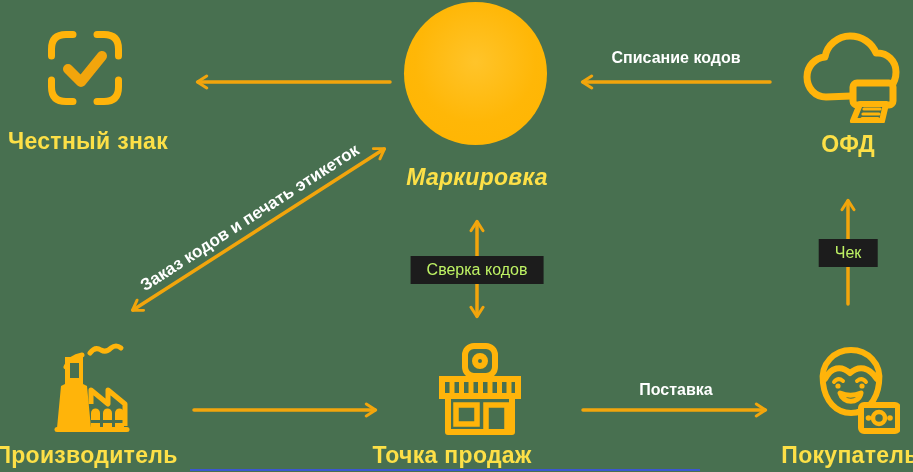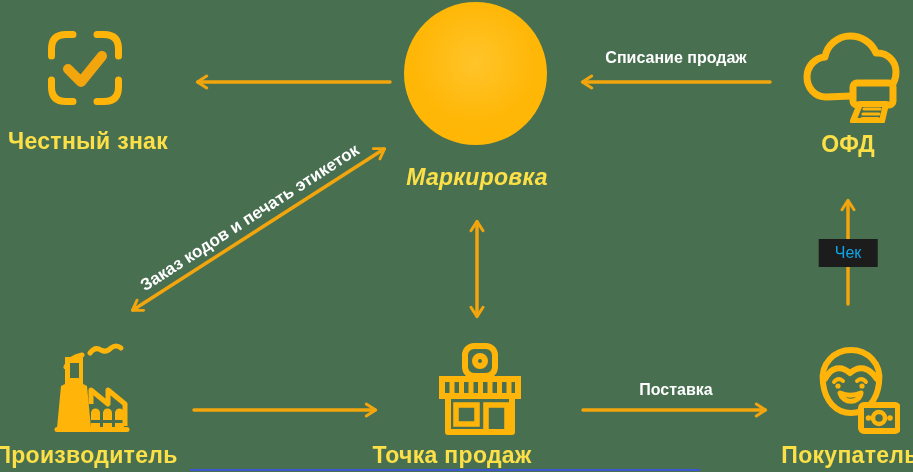--- a/index.html
+++ b/index.html
@@ -29,21 +29,21 @@
     white-space:nowrap;
     transform:translateX(-50%);
   }
   .edge-label.rotated{
     font-size:17px;
     transform:translate(-50%,-50%) rotate(-32.8deg);
   }
   .badge{
     position:absolute;
     background:#1c1c1c;
-    color:#0ea5e9;
+    color:#bef264;
     font-size:16px;
     font-weight:400;
     height:28px;
     display:inline-flex;
     align-items:center;
     justify-content:center;
     padding:0 16px;
     white-space:nowrap;
     transform:translateX(-50%);
   }
@@ -171,21 +171,22 @@
       <circle cx="33" cy="43" r="2.6" fill="#FFB40A"></circle>
       <circle cx="57" cy="43" r="2.6" fill="#FFB40A"></circle>
       <rect x="56" y="62" width="37" height="26" rx="3" fill="#487050" stroke="#FFB40A" stroke-width="6"></rect>
       <circle cx="74" cy="75" r="6" fill="none" stroke="#FFB40A" stroke-width="4.5"></circle>
       <circle cx="63.5" cy="75" r="2.8" fill="#FFB40A"></circle>
       <circle cx="85" cy="75" r="2.8" fill="#FFB40A"></circle>
     </svg>
   </div>
   <div class="node-label" style="left:850px;top:442px;">Покупатель</div>
 
-  <div class="edge-label" style="left:676px;top:49px;">Списание продаж</div>
+  <div class="edge-label" style="left:676px;top:49px;">Списание кодов</div>
   <div class="edge-label rotated" style="left:250px;top:218px;">Заказ кодов и печать этикеток</div>
   <div class="edge-label" style="left:676px;top:381px;">Поставка</div>
 
+  <div class="badge" style="left:477px;top:256px;">Сверка кодов</div>
   <div class="badge" style="left:848px;top:239px;">Чек</div>
 
   <div class="blue-line"></div>
 
 </div>
 
 </body></html>

